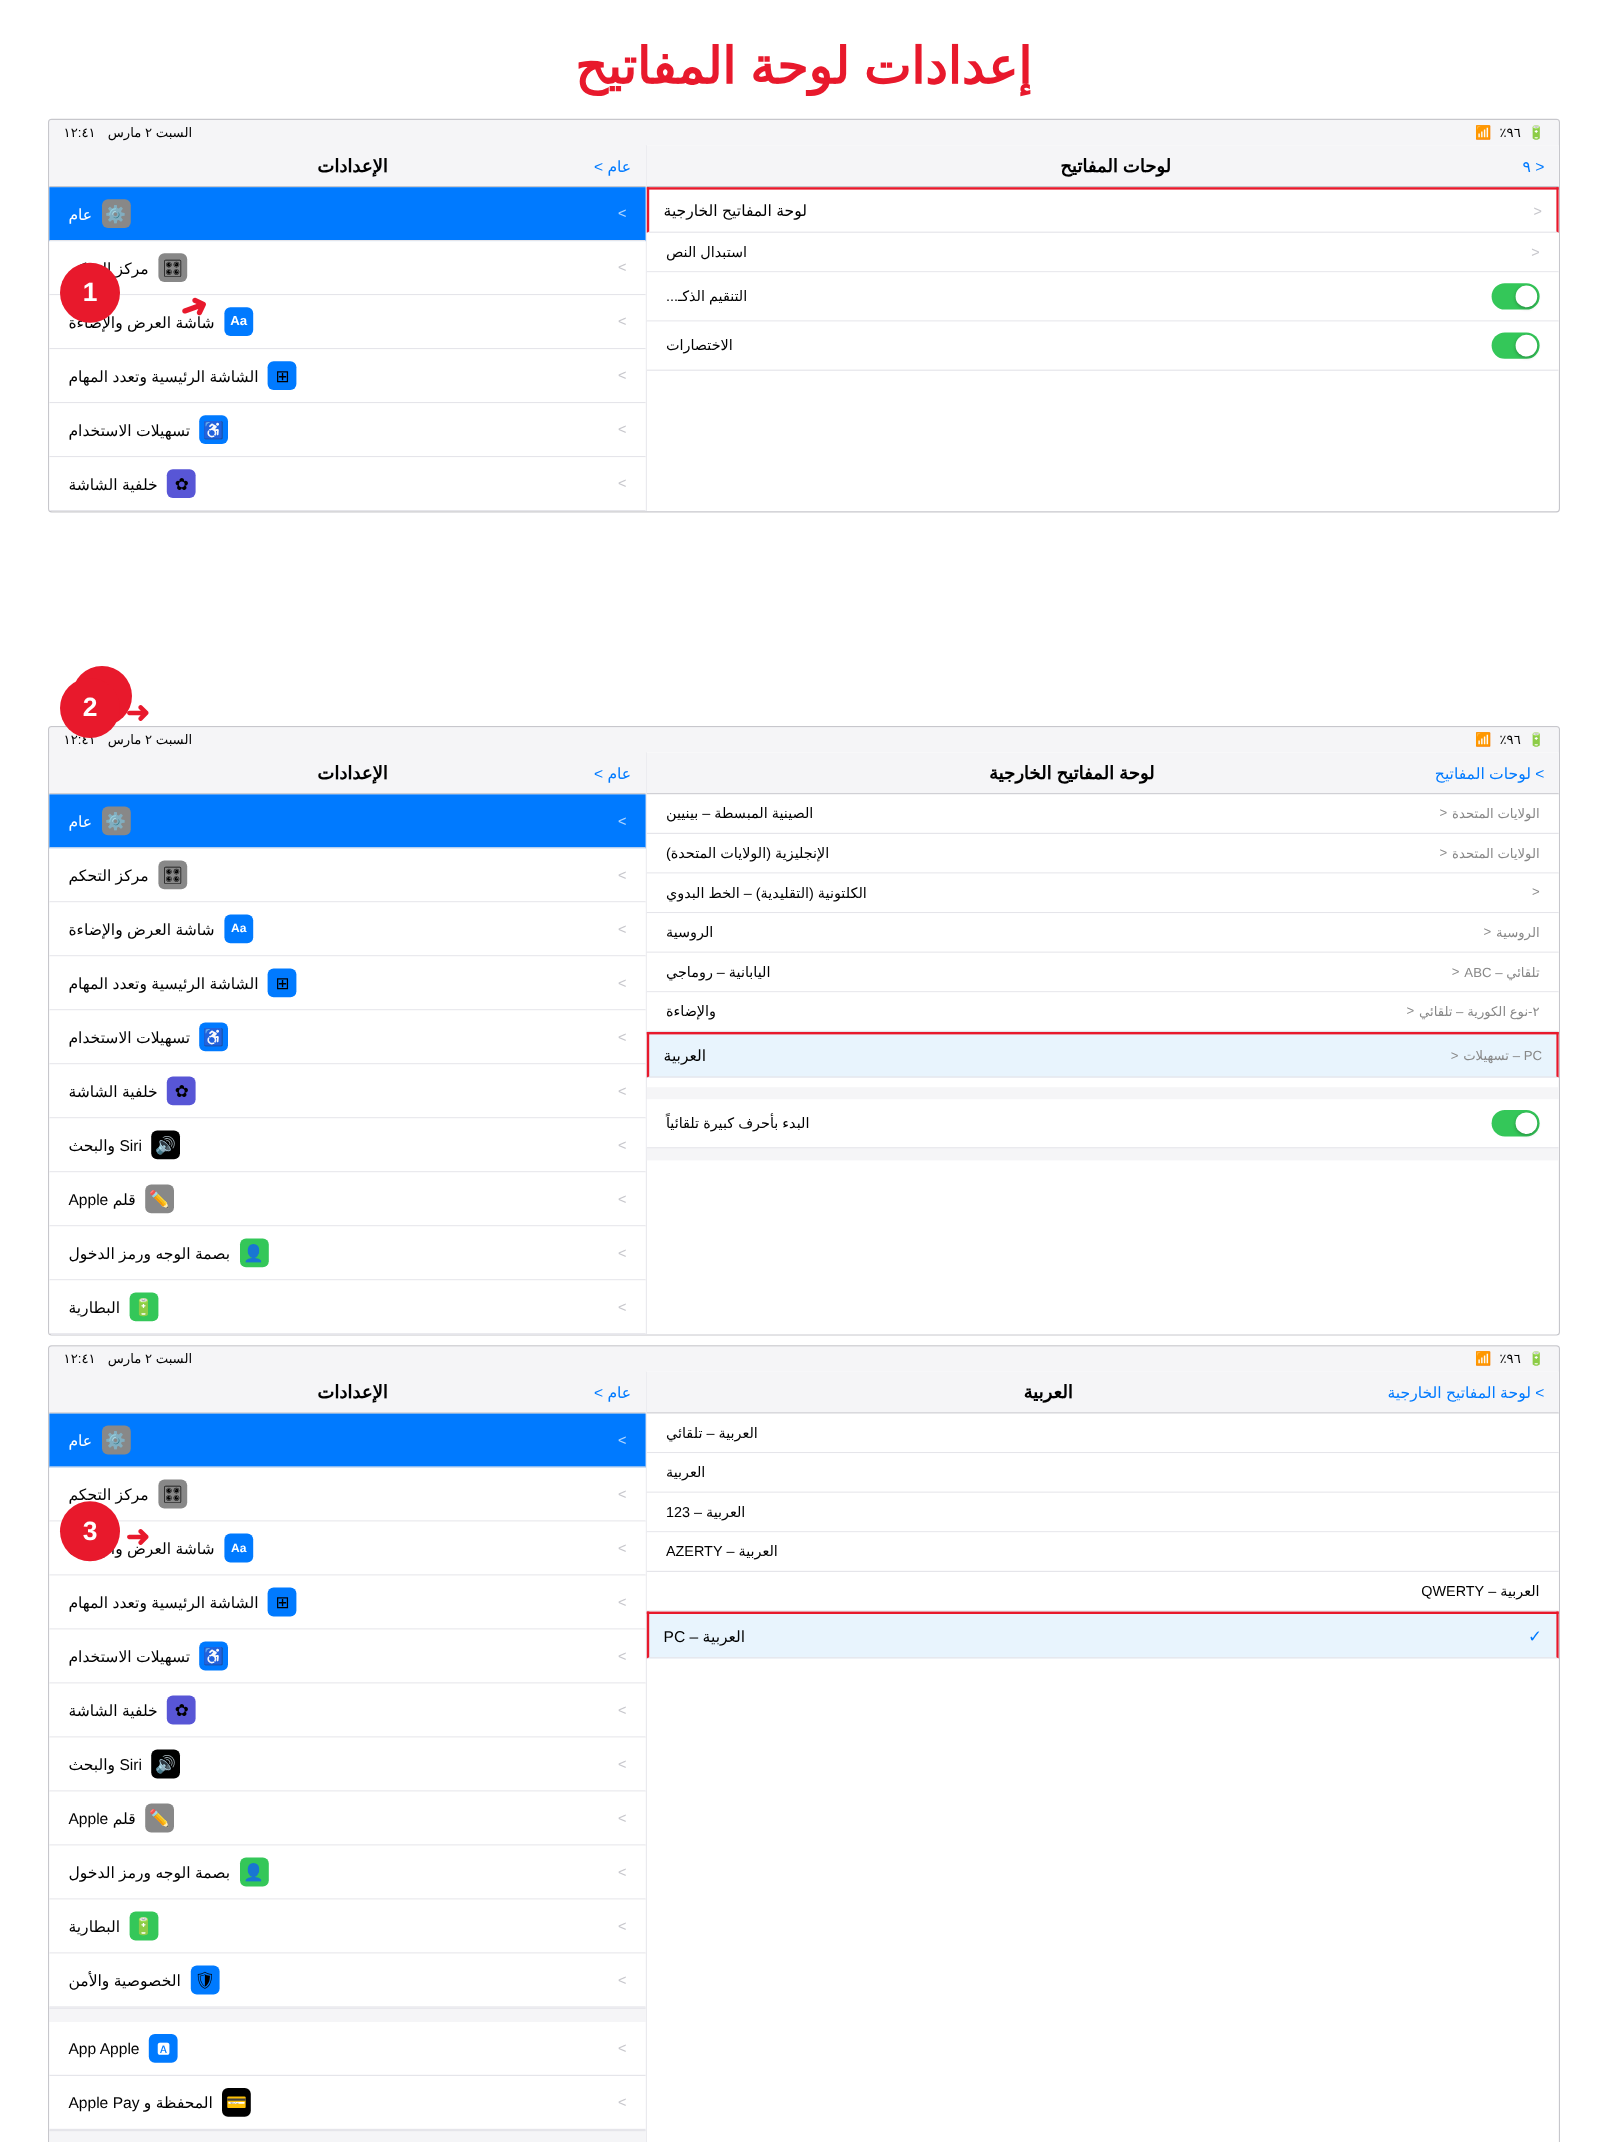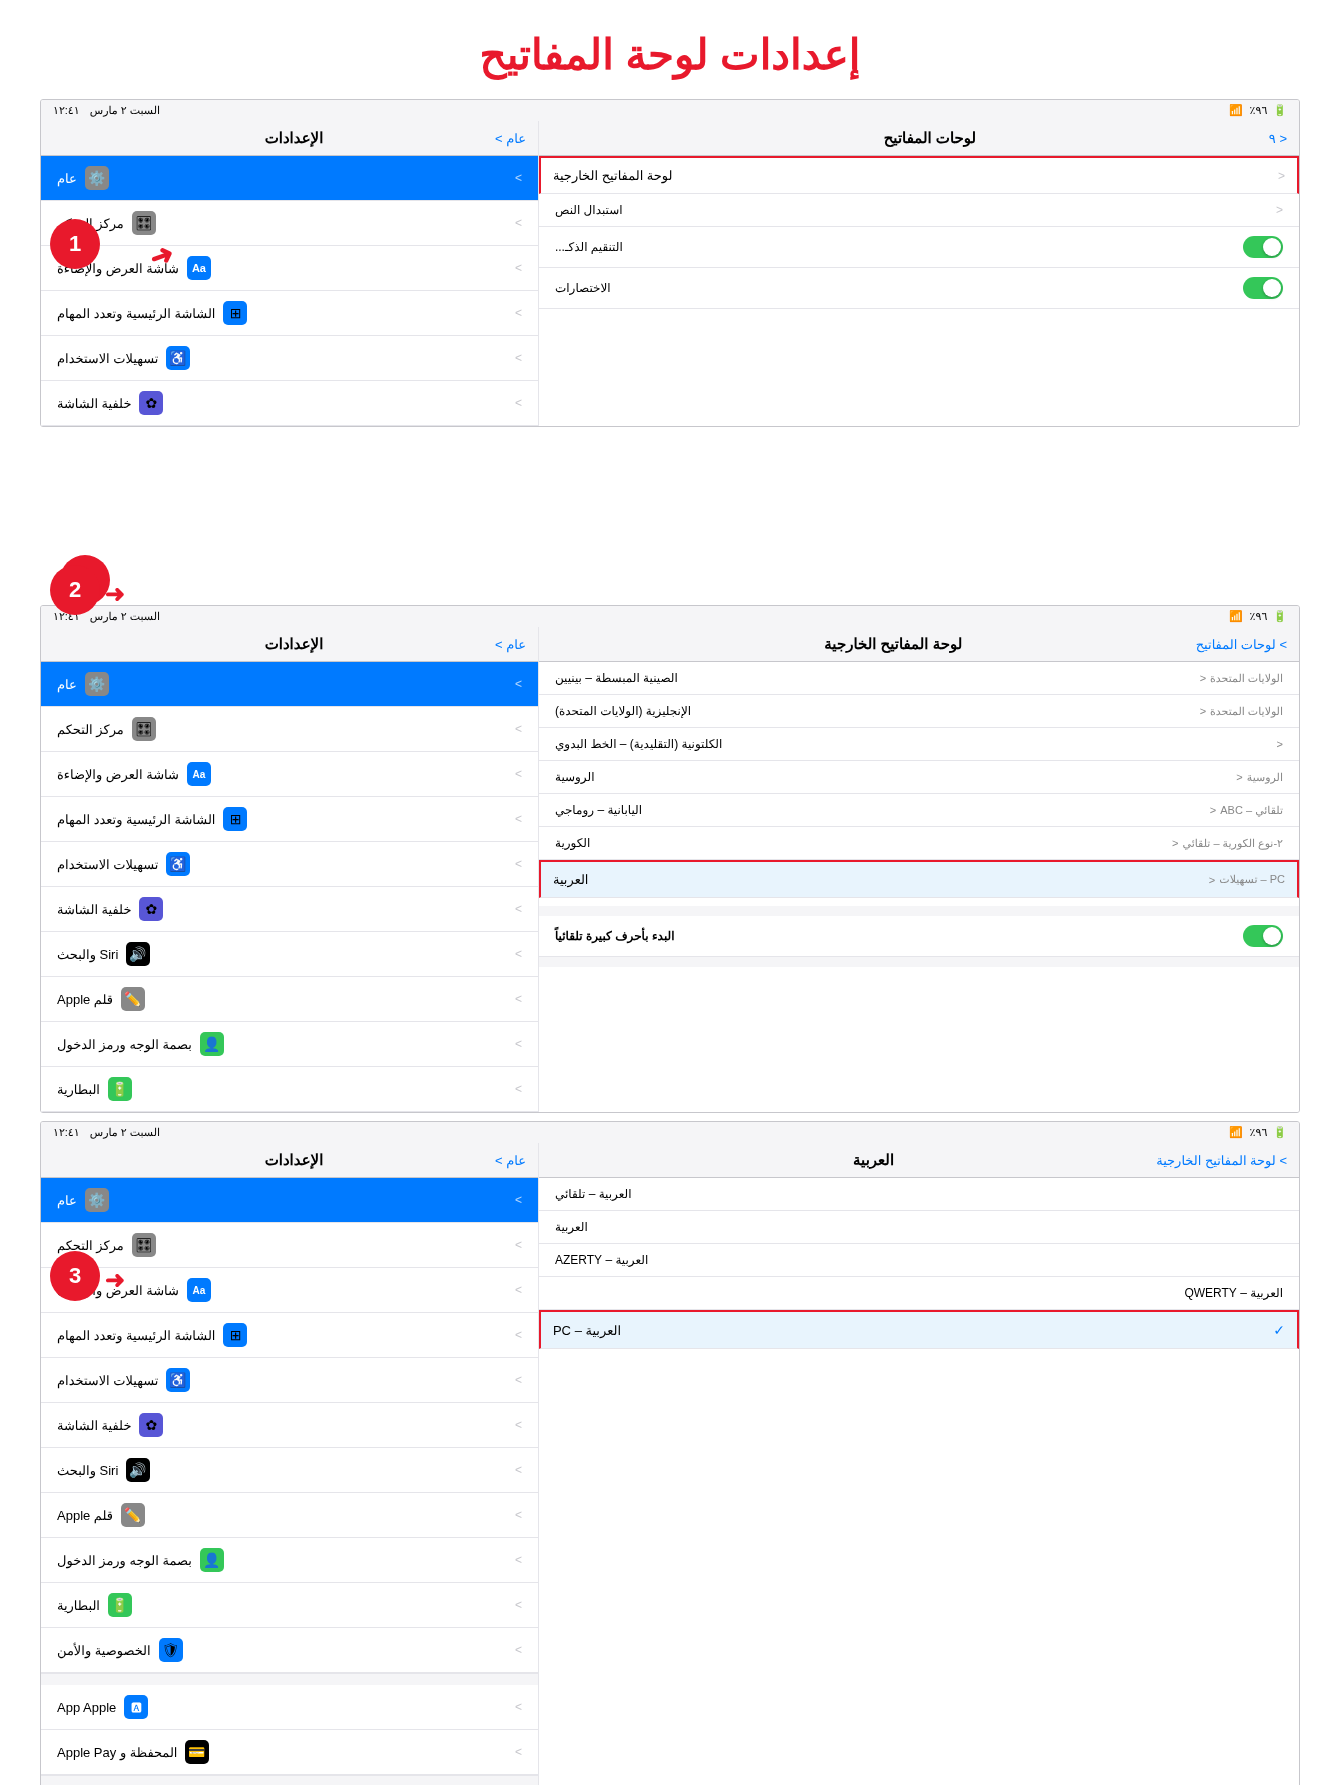--- a/index.html
+++ b/index.html
@@ -299,34 +299,34 @@
                     <span>تلقائي – ABC</span>
                     <span>&lt;</span>
                   </div>
                 <span>اليابانية – روماجي</span>
               </div>
               <div class="kb-item">
                 <div class="kb-sub">
                     <span>٢-نوع الكورية – تلقائي</span>
                     <span>&lt;</span>
                   </div>
-                <span>الكورية</span>
+                <span>والإضاءة</span>
               </div>
 
               <div class="kb-item red-box" style="background:#e8f4fd; padding:10px 12px;">
                 <div class="kb-sub">
                     <span>PC – تسهيلات</span>
                     <span>&lt;</span>
                   </div>
                 <span style="font-size:13px;">العربية</span>
               </div>
             </div>
 
             <div style="background:#f5f5f7; padding:10px 0; margin-top:8px;">
-              <div class="kb-item" style="background:#fff;font-weight:bold;">
+              <div class="kb-item" style="background:#fff;">
                 <div class="toggle"></div>
                 <span>البدء بأحرف كبيرة تلقائياً</span>
               </div>
             </div>
           </div>
 
           <div style="flex:0.85; background:#f5f5f7;">
             <div style="display:flex; justify-content:space-between; align-items:center; padding:8px 12px; background:#f5f5f7; border-bottom:1px solid #c7c7cc; direction:rtl;">
               <span style="color:#007aff; font-size:13px;">عام &gt;</span>
               <span style="font-size:15px; font-weight:600;">الإعدادات</span>
@@ -439,20 +439,23 @@
               <span style="width:40px;"></span>
             </div>
 
             <div>
               <div class="kb-item" style="justify-content:flex-end;">
                 <span>العربية – تلقائي</span>
               </div>
               <div class="kb-item" style="justify-content:flex-end;">
                 <span>العربية</span>
               </div>
+              <div class="kb-item" style="justify-content:flex-end;">
+                <span>العربية – 123</span>
+              </div>
               <div class="kb-item" style="justify-content:flex-end;align-items:flex-end;">
                 <span>العربية – AZERTY</span>
               </div>
               <div class="kb-item" style="justify-content:flex-start;">
                 <span>العربية – QWERTY</span>
               </div>
 
               <div class="kb-item red-box" style="background:#e8f4fd; padding:10px 12px; justify-content:space-between;">
                 <span class="checkmark">✓</span>
                 <span style="font-size:13px;">العربية – PC</span>

